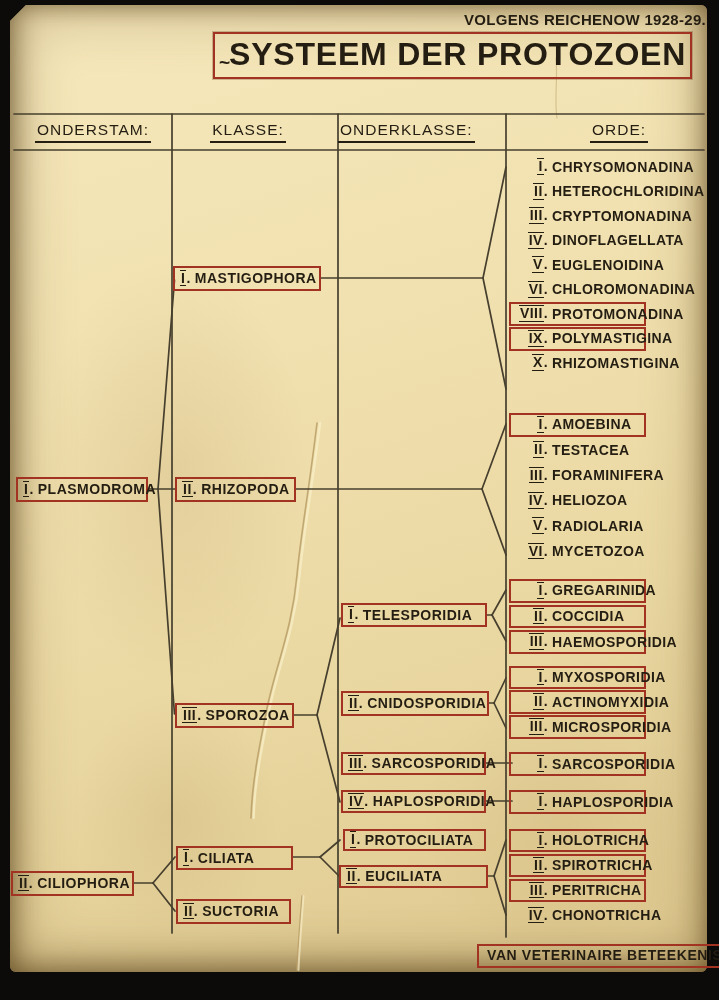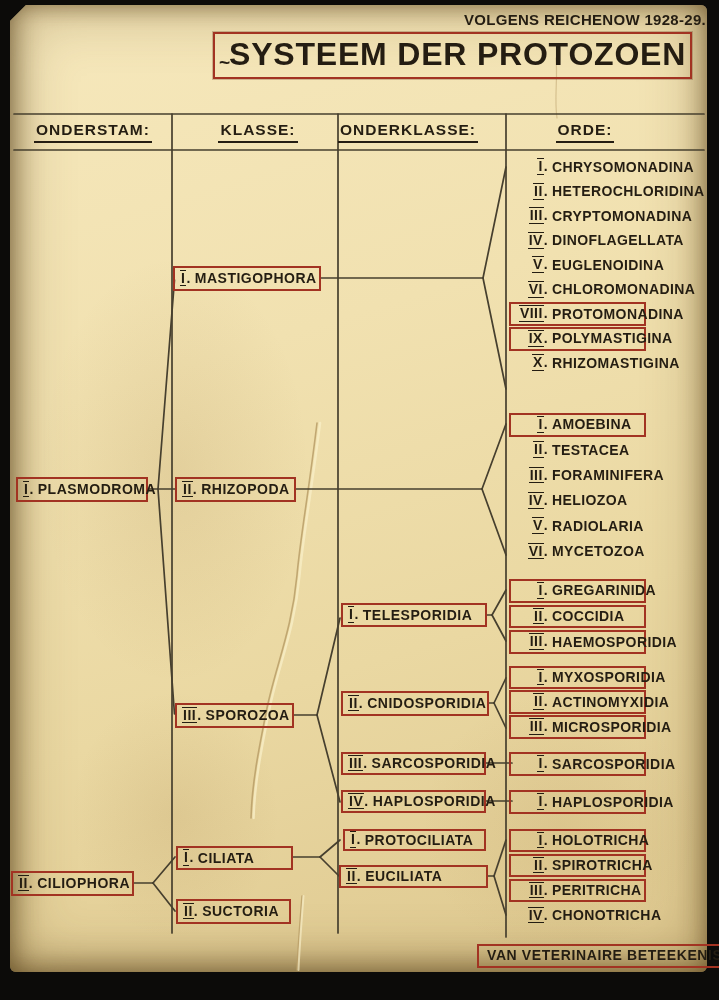--- a/index.html
+++ b/index.html
@@ -18,21 +18,21 @@
       background:linear-gradient(135deg,#0c0b09 38%,transparent 39%);}
   svg.lines{position:absolute;left:0;top:0;z-index:2;}
   .txt{position:absolute;color:var(--ink);font-weight:700;white-space:nowrap;z-index:3;}
   #credit{right:13px;top:11px;font-size:15px;letter-spacing:.3px;}
   #title-box{left:199px;top:32px;border:2.5px solid var(--red);padding:2px 4px 4px;
       font-size:32px;letter-spacing:.8px;box-shadow:0 0 0 1px rgba(90,30,12,.25);margin-left:14px;}
   #title-box .flourish::before{content:"~";display:inline-block;font-size:60%;
       transform:translateY(4px);margin-right:-2px;}
   #stam-box{left:28px;top:74px;border:2.5px solid var(--red);padding:2px 10px 4px;
       font-size:20px;letter-spacing:1px;}
-  .col-h{position:absolute;top:121px;text-align:center;font-size:15.5px;font-weight:700;
+  .col-h{position:absolute;top:121px;text-align:center;font-size:15.5px;font-weight:400;
       letter-spacing:1px;color:var(--ink);z-index:3;}
   .col-h span{border-bottom:2px solid var(--ink);padding:0 2px 3px;}
   .bx{position:absolute;display:flex;align-items:center;border:2px solid var(--red);
       box-sizing:border-box;padding:1px 5px 2px;font-weight:700;font-size:14px;
       letter-spacing:.5px;color:var(--ink);white-space:nowrap;z-index:3;}
   .numwrap{display:inline-flex;justify-content:flex-end;margin-right:4px;}
   .numwrap::after{content:".";}
   .rn{display:inline-block;border-top:1.5px solid currentColor;
       border-bottom:1.5px solid currentColor;line-height:1.05;padding:0 1px;}
   .orde-group{position:absolute;left:509px;display:flex;flex-direction:column;z-index:3;}
@@ -133,23 +133,23 @@
   </svg>
 
   <div class="txt" id="credit">VOLGENS REICHENOW 1928-29.</div>
 
   <div class="txt" id="title-box">
     <span class="flourish">SYSTEEM DER PROTOZOEN</span>
   </div>
 
 
   <div class="col-h" style="left:14px;width:158px;"><span>ONDERSTAM:</span></div>
-  <div class="col-h" style="left:172px;width:152px;padding-left:10px;"><span>KLASSE:</span></div>
+  <div class="col-h" style="left:172px;width:152px;"><span>KLASSE:</span></div>
   <div class="col-h" style="left:338px;width:136px;"><span>ONDERKLASSE:</span></div>
-  <div class="col-h" style="left:486px;width:198px;"><span>ORDE:</span></div>
+  <div class="col-h" style="left:520px;width:198px;"><span>ORDE:</span></div>
 
   <div class="bx" style="left:16px;top:477px;width:132px;height:25px;">
     <span class="numwrap">
         <span class="rn">I</span>
       </span>
       <span>PLASMODROMA</span>
   </div>
   <div class="bx" style="left:11px;top:871px;width:123px;height:25px;">
     <span class="numwrap">
         <span class="rn">II</span>

